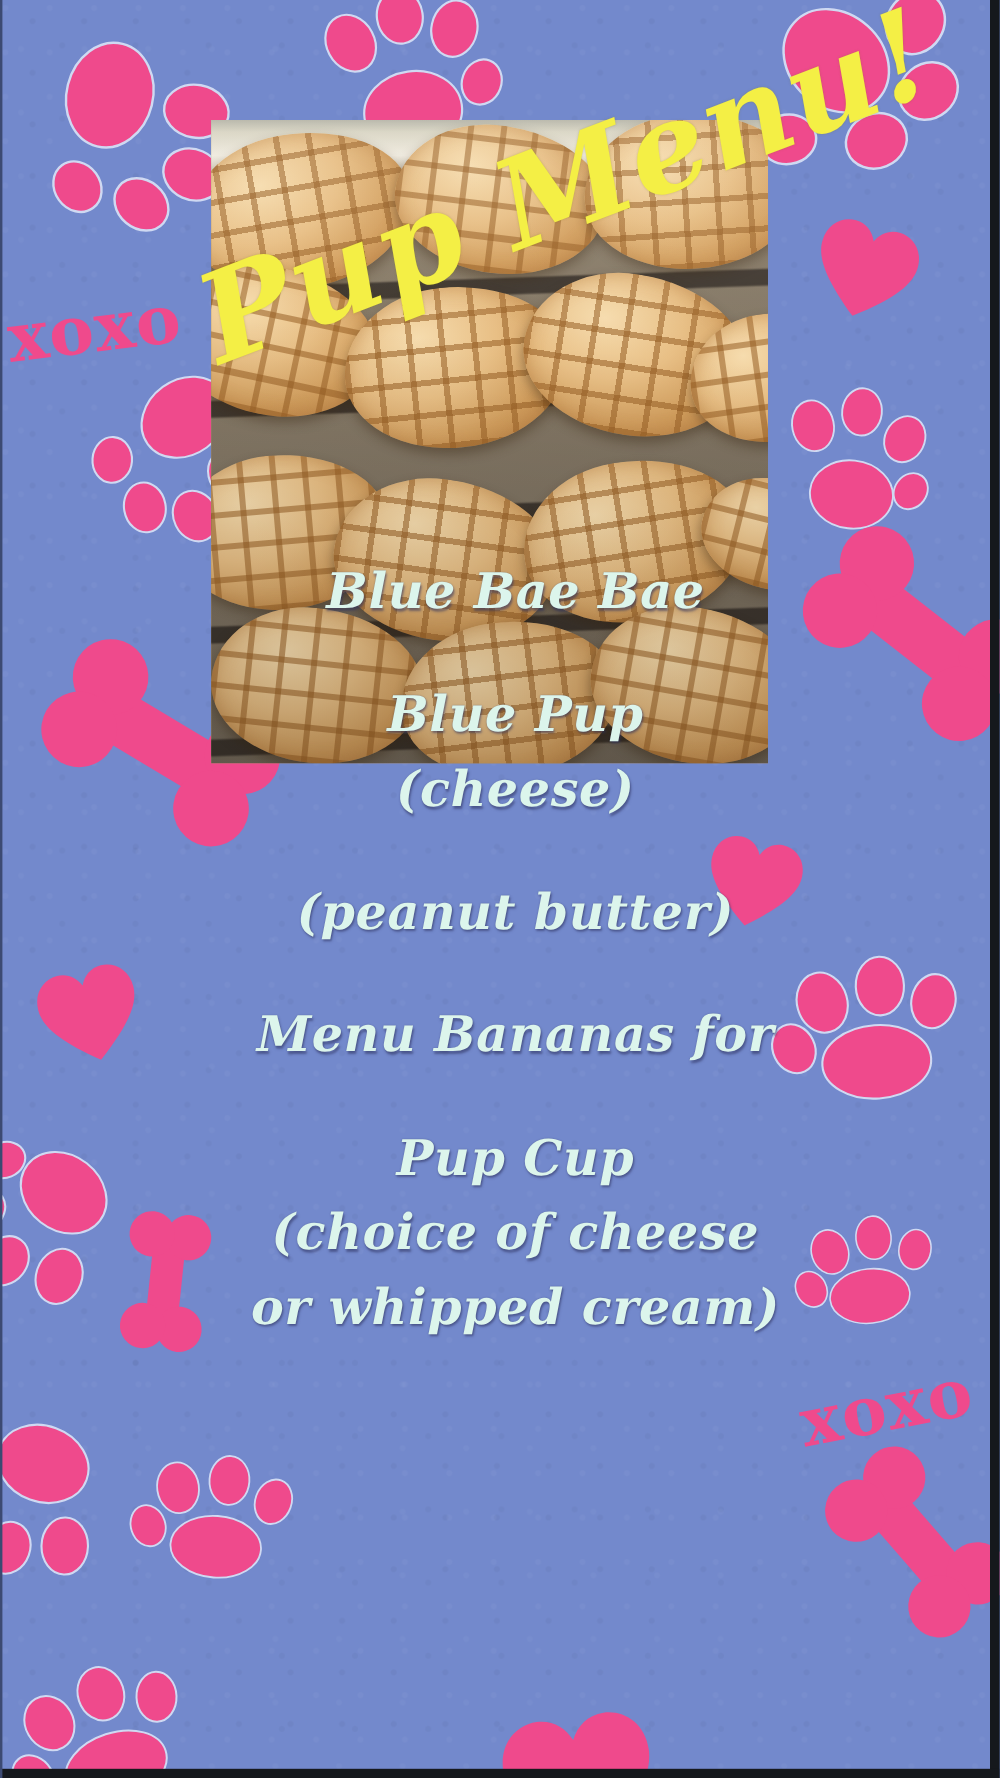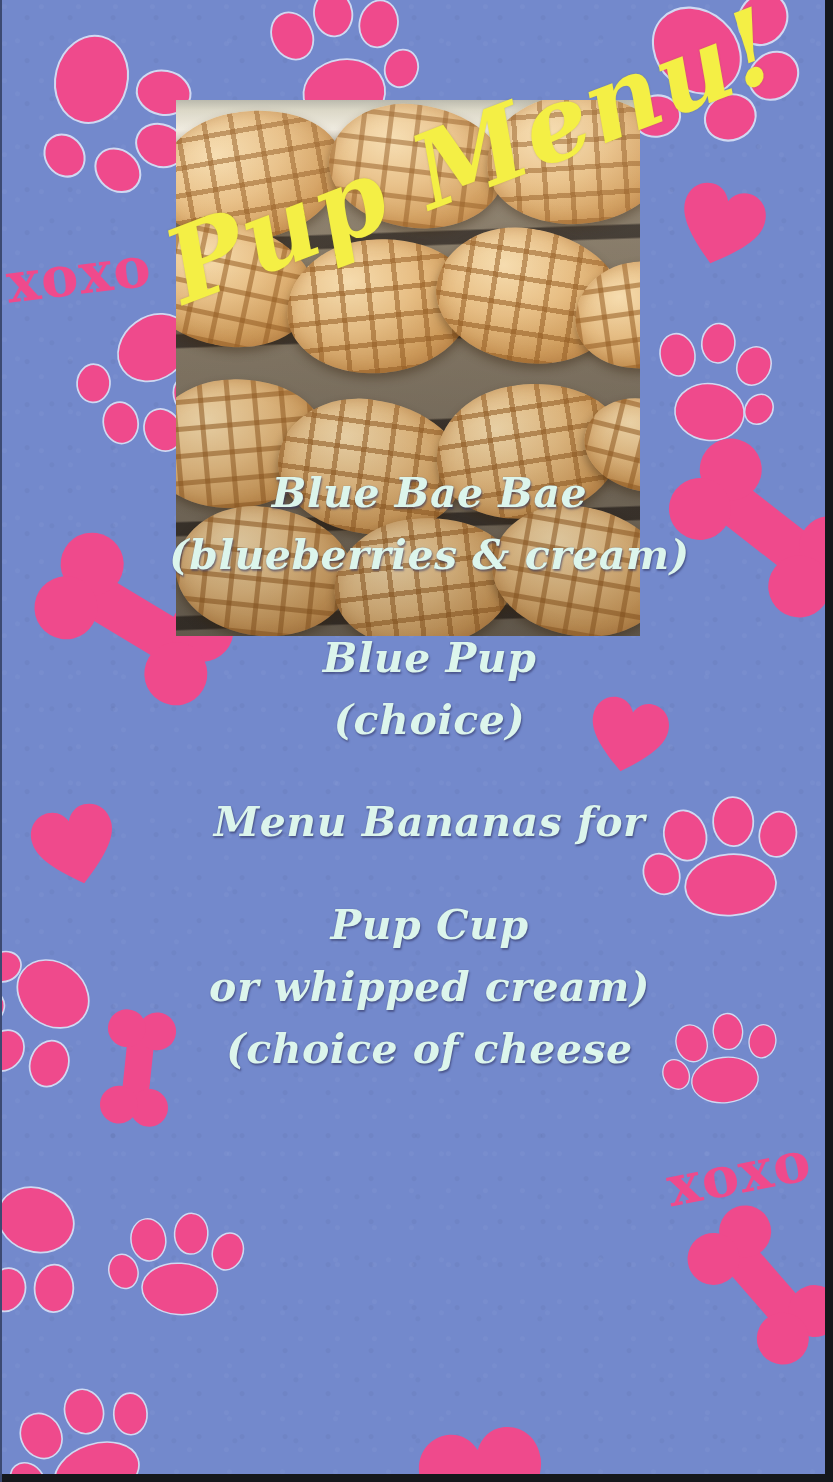--- a/index.html
+++ b/index.html
@@ -397,39 +397,39 @@
 
   <div id="headline">Pup Menu!</div>
 
   <div class="xoxo" id="xoxo-left">xoxo</div>
   <div class="xoxo" id="xoxo-right">xoxo</div>
 
   <div id="menu">
 
     <div class="menu-item">
       <div class="menu-line">Blue Bae Bae</div>
-      <div class="menu-line">(blueberries &amp; cream)</div>
     </div>
 
     <div class="menu-item">
       <div class="menu-line">Blue Pup</div>
-      <div class="menu-line">(choice)</div>
+      <div class="menu-line">(cheese)</div>
     </div>
 
     <div class="menu-item">
+      <div class="menu-line">(peanut butter)</div>
     </div>
 
     <div class="menu-item">
       <div class="menu-line">Menu Bananas for</div>
     </div>
 
     <div class="menu-item">
       <div class="menu-line">Pup Cup</div>
+      <div class="menu-line">(choice of cheese</div>
       <div class="menu-line">or whipped cream)</div>
-      <div class="menu-line">(choice of cheese</div>
     </div>
 
   </div>
 
   <div class="edge" id="edge-right"></div>
   <div class="edge" id="edge-bottom"></div>
   <div class="edge" id="edge-left"></div>
 
 </div>
 

